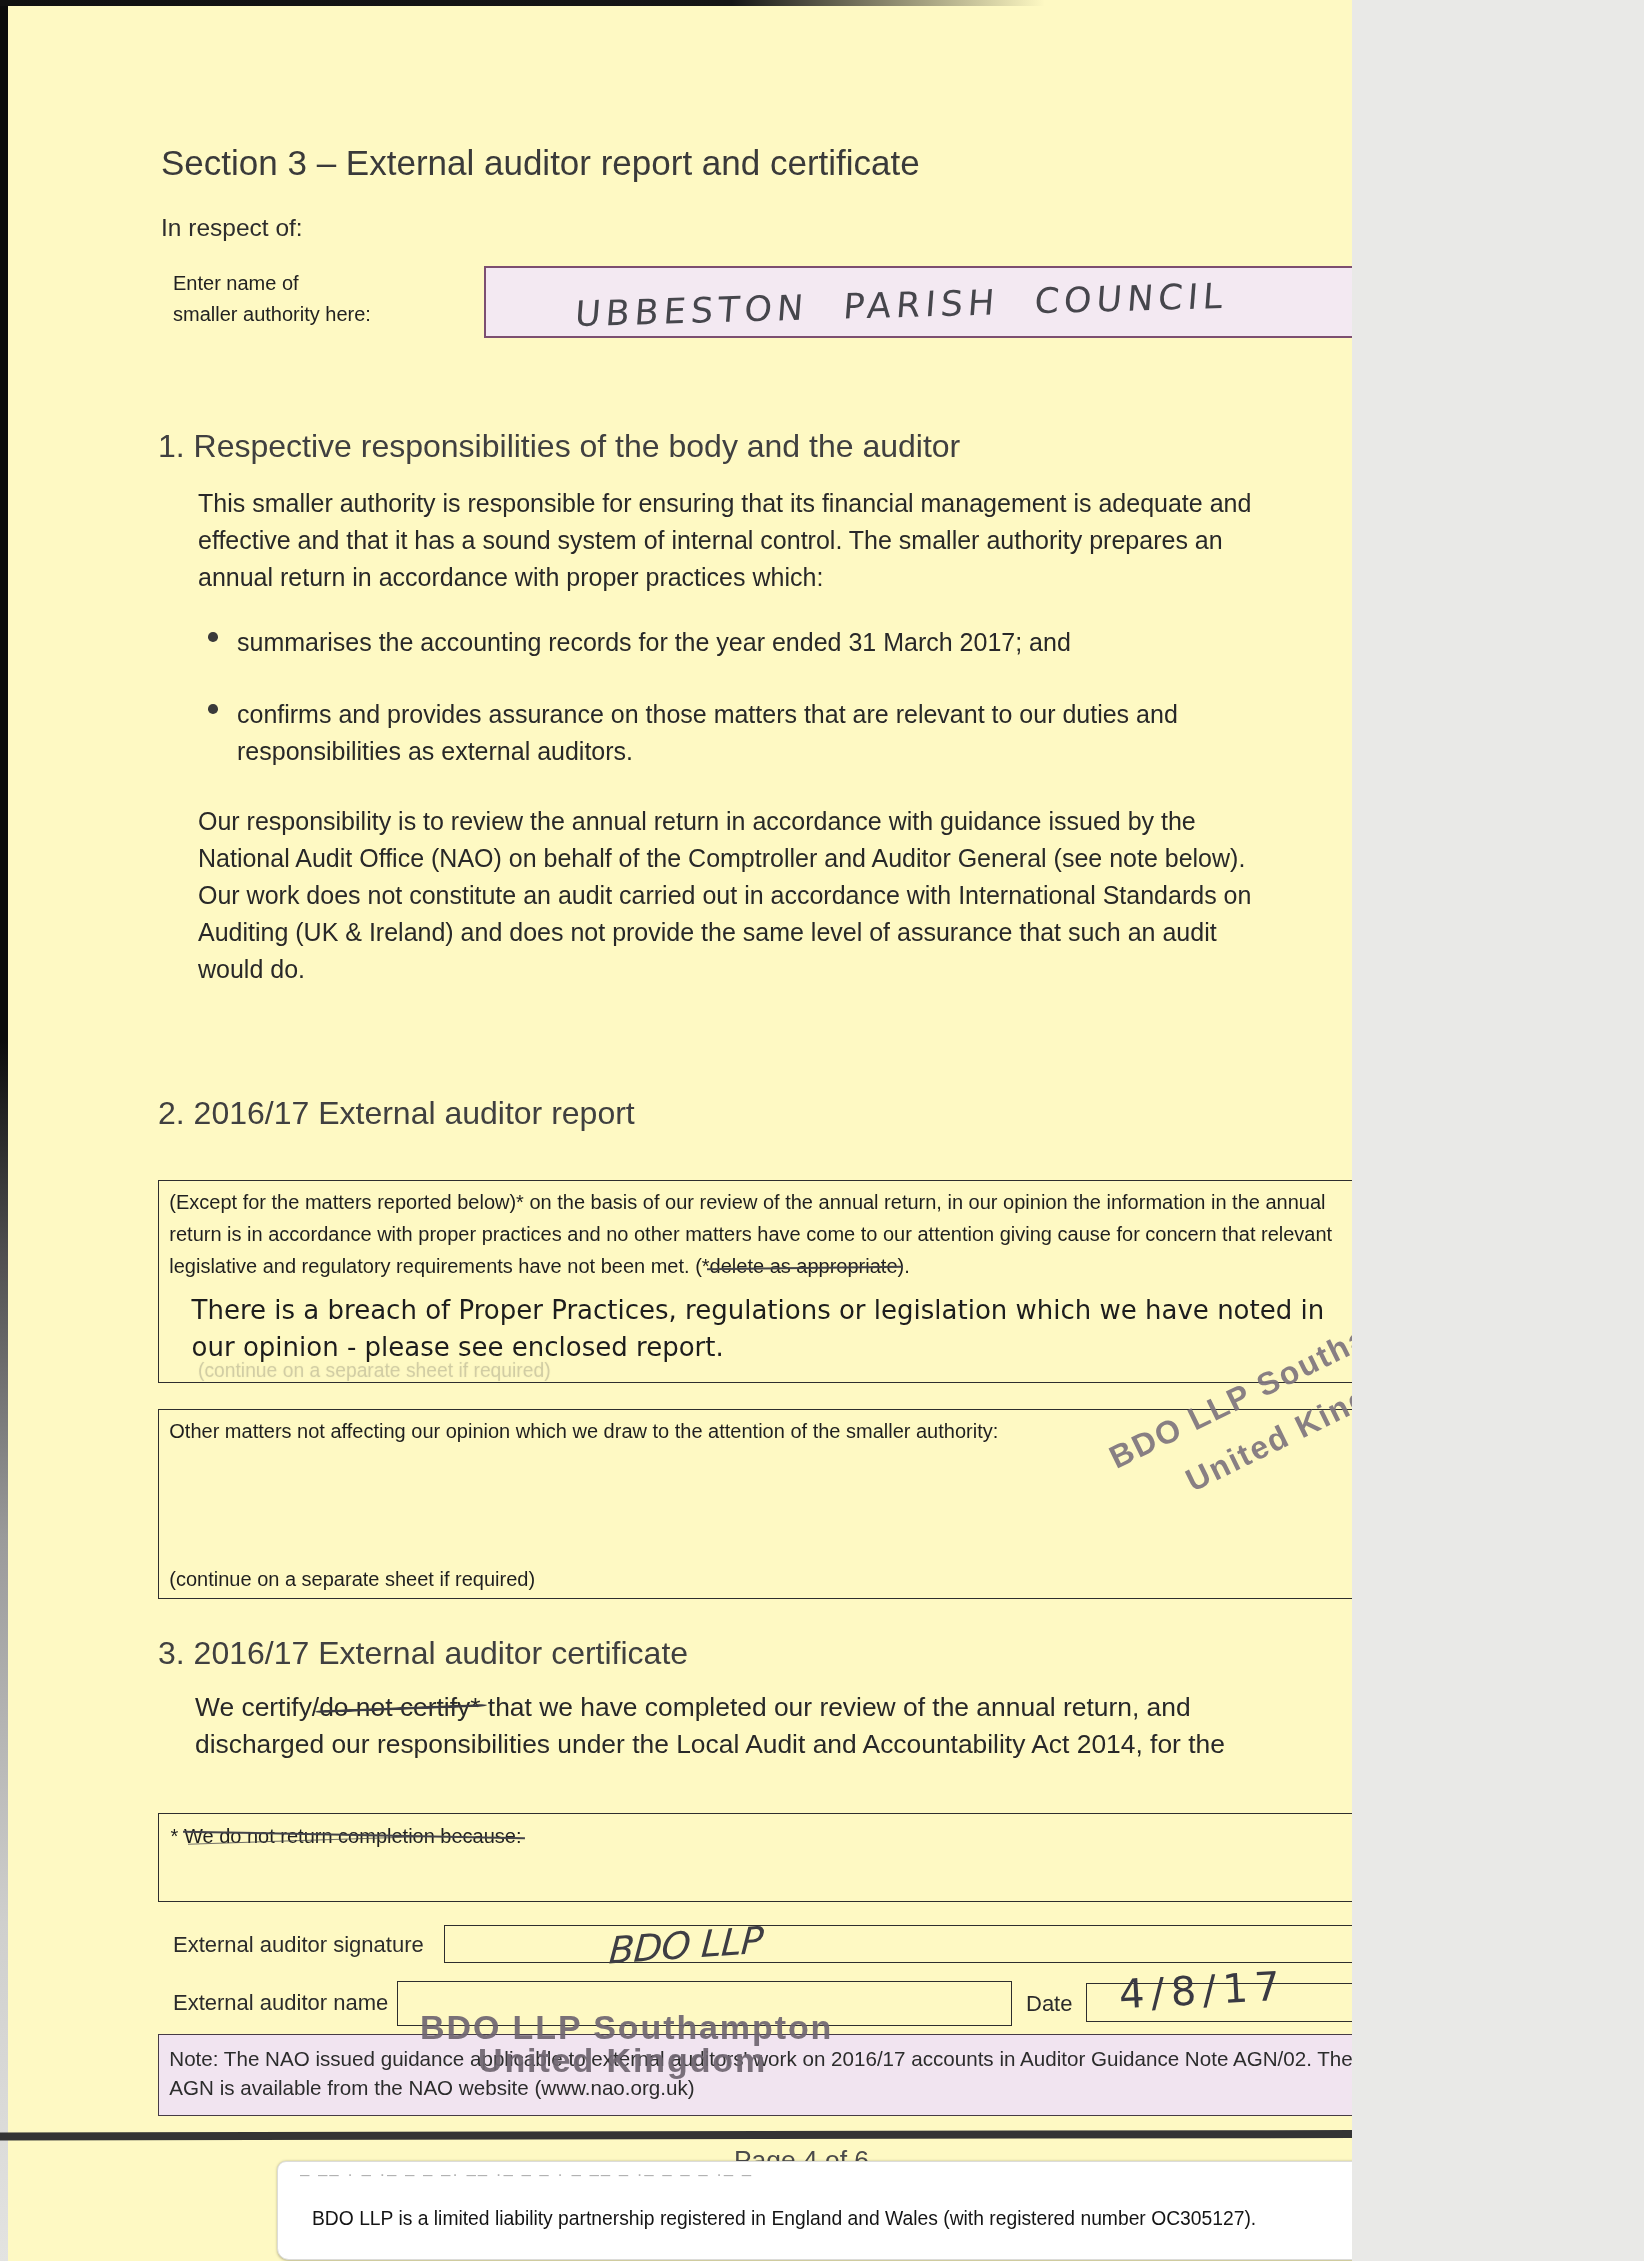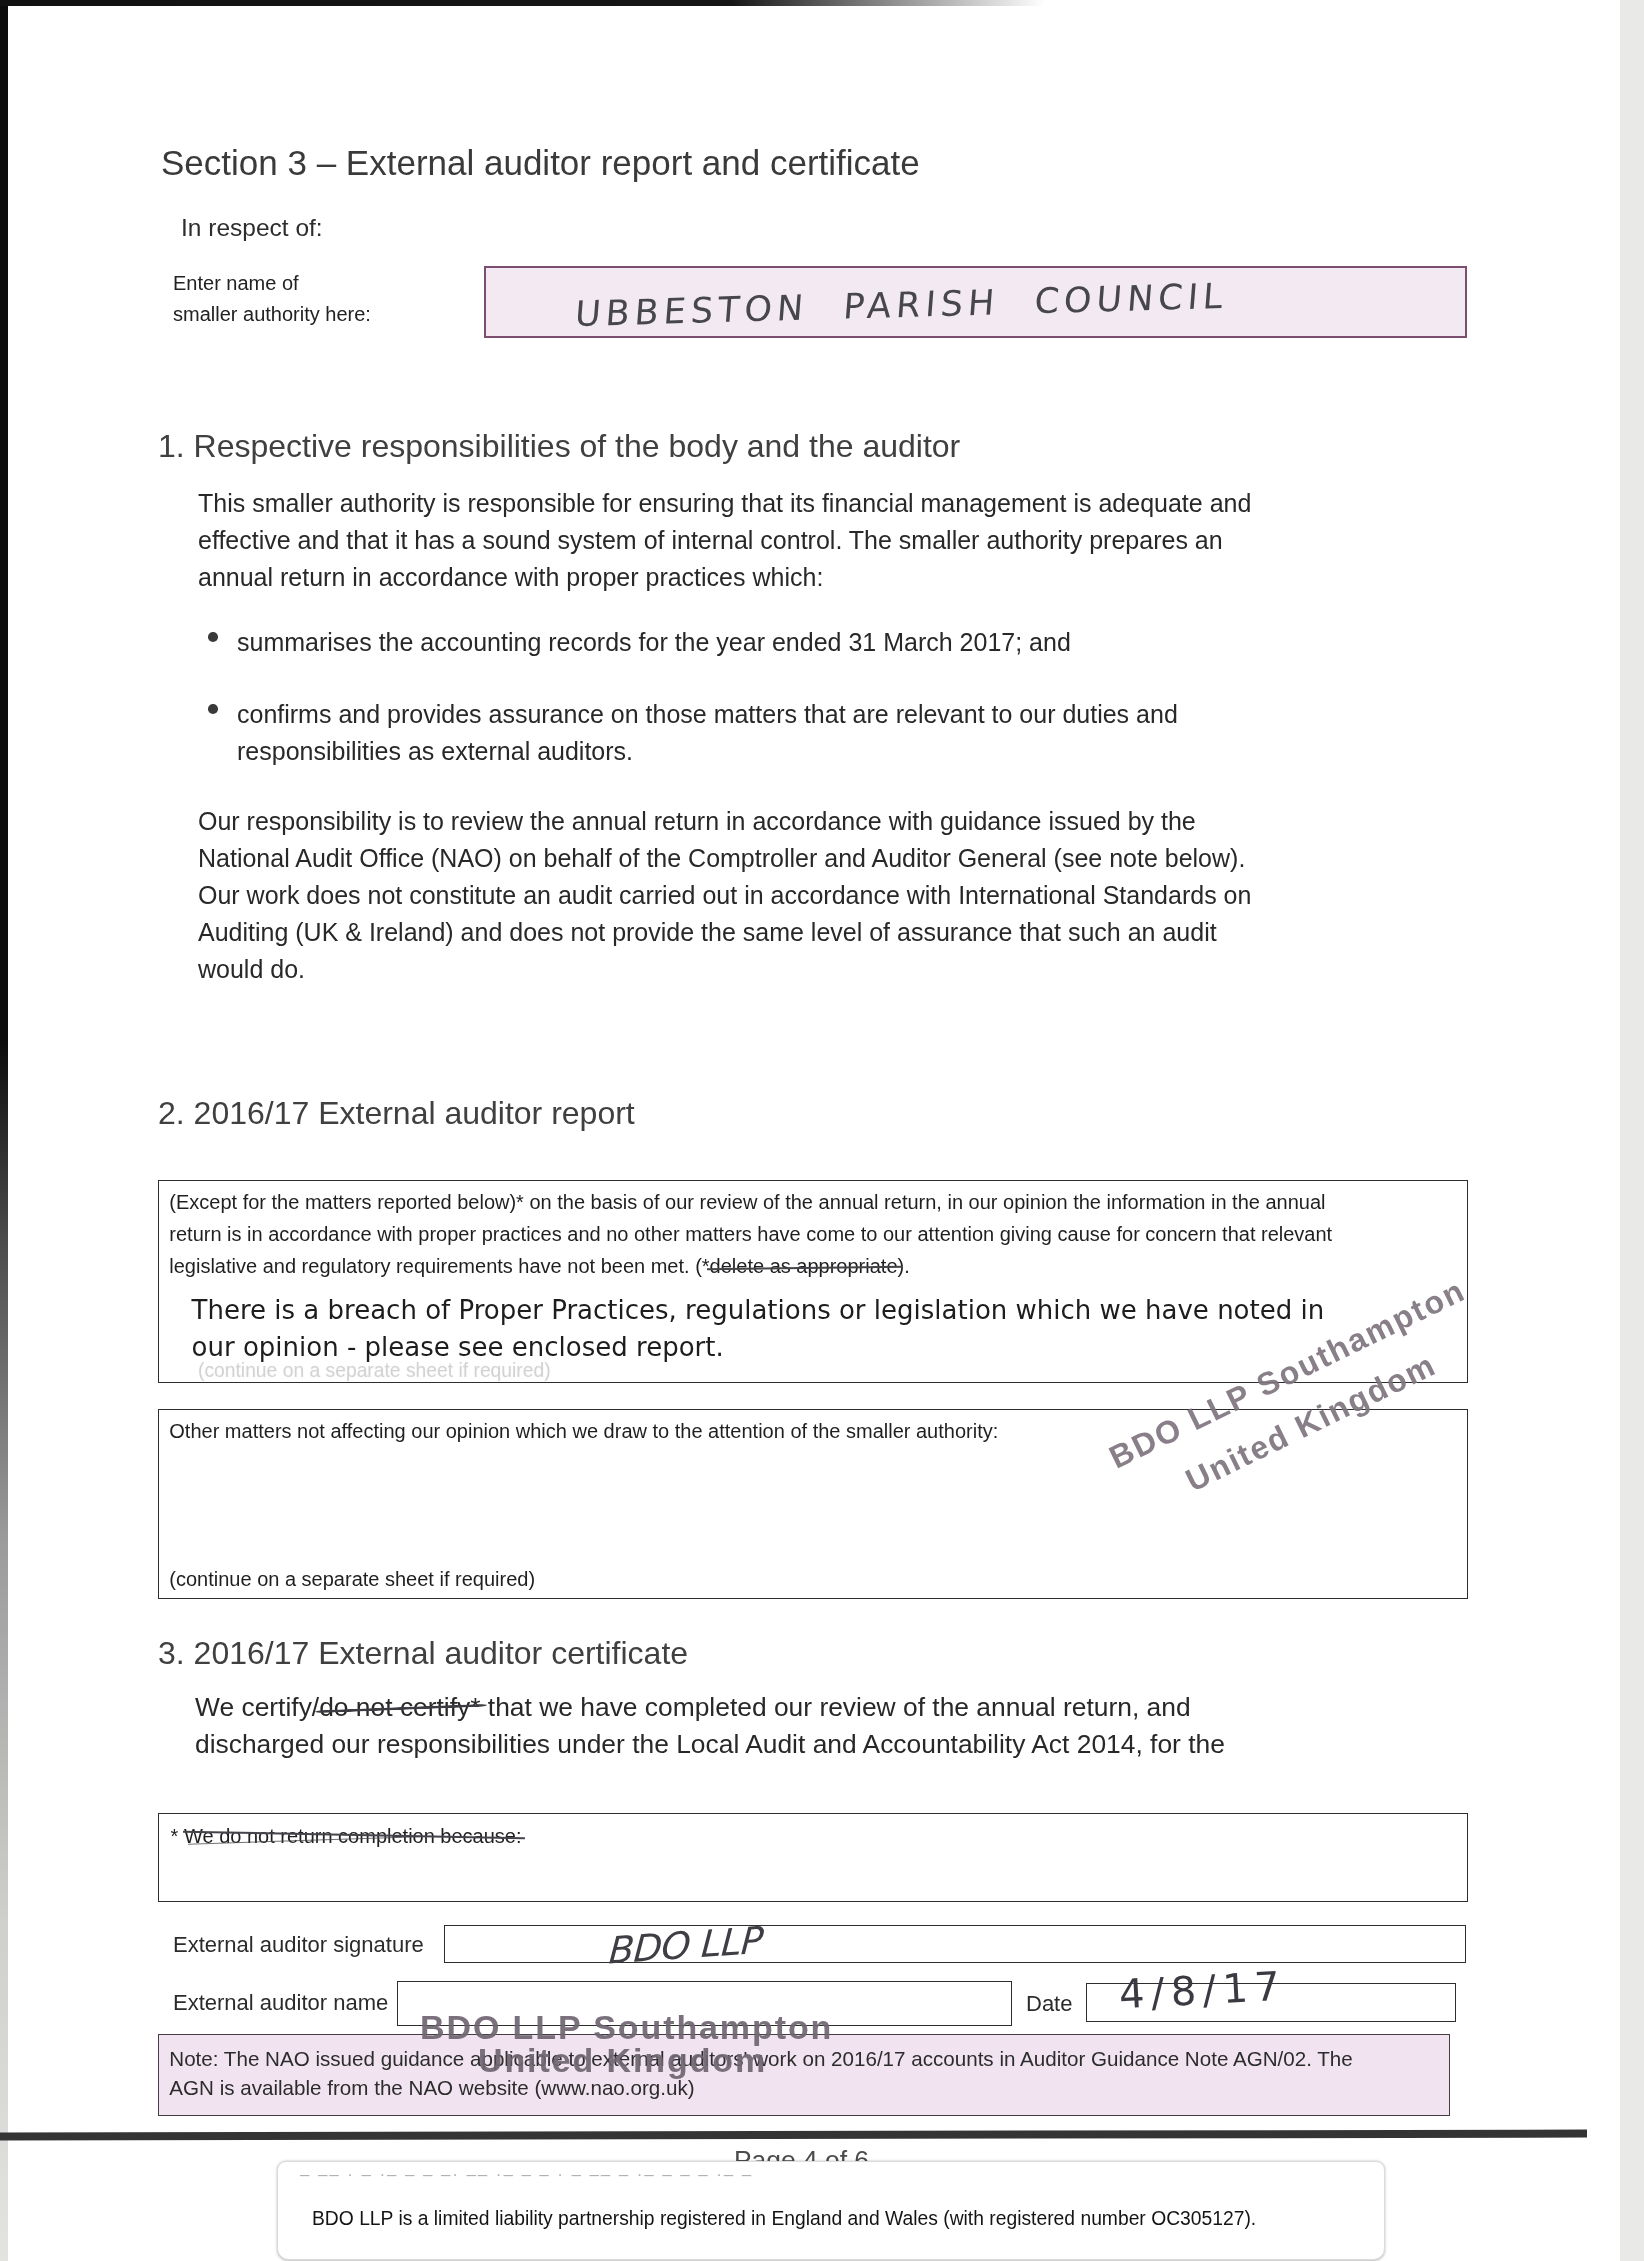--- a/index.html
+++ b/index.html
@@ -1,16 +1,16 @@
 <!DOCTYPE html>
 <html style="font-size:10.3px"><head>
 <meta charset="utf-8">
 <style>
   html,body{margin:0;padding:0;background:#e9e9e7;}
-  #page{position:relative;width:1620px;height:2261px;background:#ffffff;overflow:hidden;
+  #page{position:relative;width:1352px;height:2261px;background:#fef9c3;overflow:hidden;
         font-family:"Liberation Sans",sans-serif;color:#262626;}
   .a{position:absolute;}
   
   .edge-left{left:0;top:0;width:8.4px;height:2261px;
     background:linear-gradient(#0c0c0c 0%,#0c0c0c 46%,#4c4c4c 55%,#9a9a9a 68%,#cfcfcd 85%,#e3e3e1 100%);}
   .edge-top{left:0;top:0;height:6.4px;width:1045px;
     background:linear-gradient(90deg,#111 0%,#161616 70%,rgba(22,22,22,0) 100%);}
   
   .h1{font-size:35px;color:#3a3a3a;letter-spacing:0;}
   .h2{font-size:32px;color:#404040;}
@@ -57,21 +57,21 @@
 </style>
 </head>
 <body>
 
 <div id="page">
 
   <div class="a edge-left"></div>
   <div class="a edge-top"></div>
 
   <div class="a h1" style="left:161px;top:143px;">Section 3 – External auditor report and certificate</div>
-  <div class="a" style="left:161px;top:214px;font-size:24.5px;color:#2d2d2d;margin-left:20px;">In respect of:</div>
+  <div class="a" style="left:161px;top:214px;font-size:24.5px;color:#2d2d2d;">In respect of:</div>
 
   <div class="a" style="left:173px;top:268px;font-size:20px;line-height:31px;color:#222;">
     <div>Enter name of</div>
     <div>smaller authority here:</div>
   </div>
   <div class="a name-box" style="left:484px;top:266px;width:979px;height:68px;">
     <div class="a hand hand-name" style="left:90px;top:17px;">UBBESTON PARISH COUNCIL</div>
   </div>
 
   <div class="a h2" style="left:158px;top:428px;">1.  Respective responsibilities of the body and the auditor</div>

